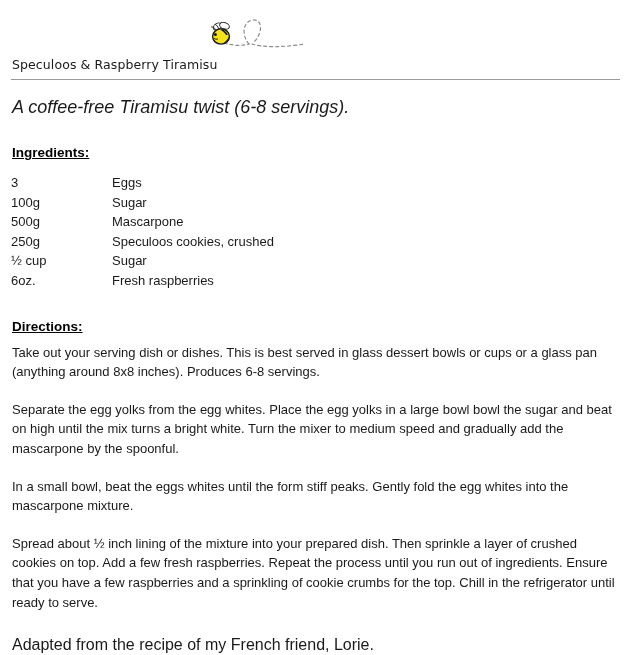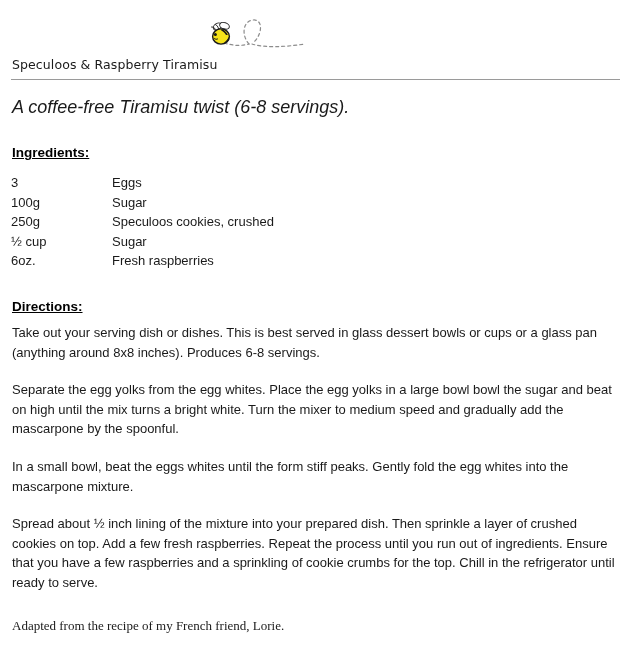--- a/index.html
+++ b/index.html
@@ -106,22 +106,22 @@
     font-size: 13px;
     line-height: 19.6px;
     color: #1a1a1a;
     margin: 0 0 18px 0;
     text-align: left;
   }
   .directions-body p:last-child { margin-bottom: 0; }
 
   
   .credit {
-    font-family: Liberation Serif, serif;
-    font-size: 13px;
+    font-family: Liberation Sans, sans-serif;
+    font-size: 16px;
     line-height: 18px;
     color: #1a1a1a;
     margin-top: 24px;
     padding-left: 1px;
   }
 </style>
 </head>
 <body>
 
 <div class="page">
@@ -160,20 +160,24 @@
 
   <table class="ingredients-list">
     <tbody>
       <tr>
         <td class="ing-qty">3</td>
         <td class="ing-name">Eggs</td>
       </tr>
       <tr>
         <td class="ing-qty">100g</td>
         <td class="ing-name">Sugar</td>
+      </tr>
+      <tr>
+        <td class="ing-qty">500g</td>
+        <td class="ing-name">Mascarpone</td>
       </tr>
       <tr>
         <td class="ing-qty">250g</td>
         <td class="ing-name">Speculoos cookies, crushed</td>
       </tr>
       <tr>
         <td class="ing-qty">½ cup</td>
         <td class="ing-name">Sugar</td>
       </tr>
       <tr>

